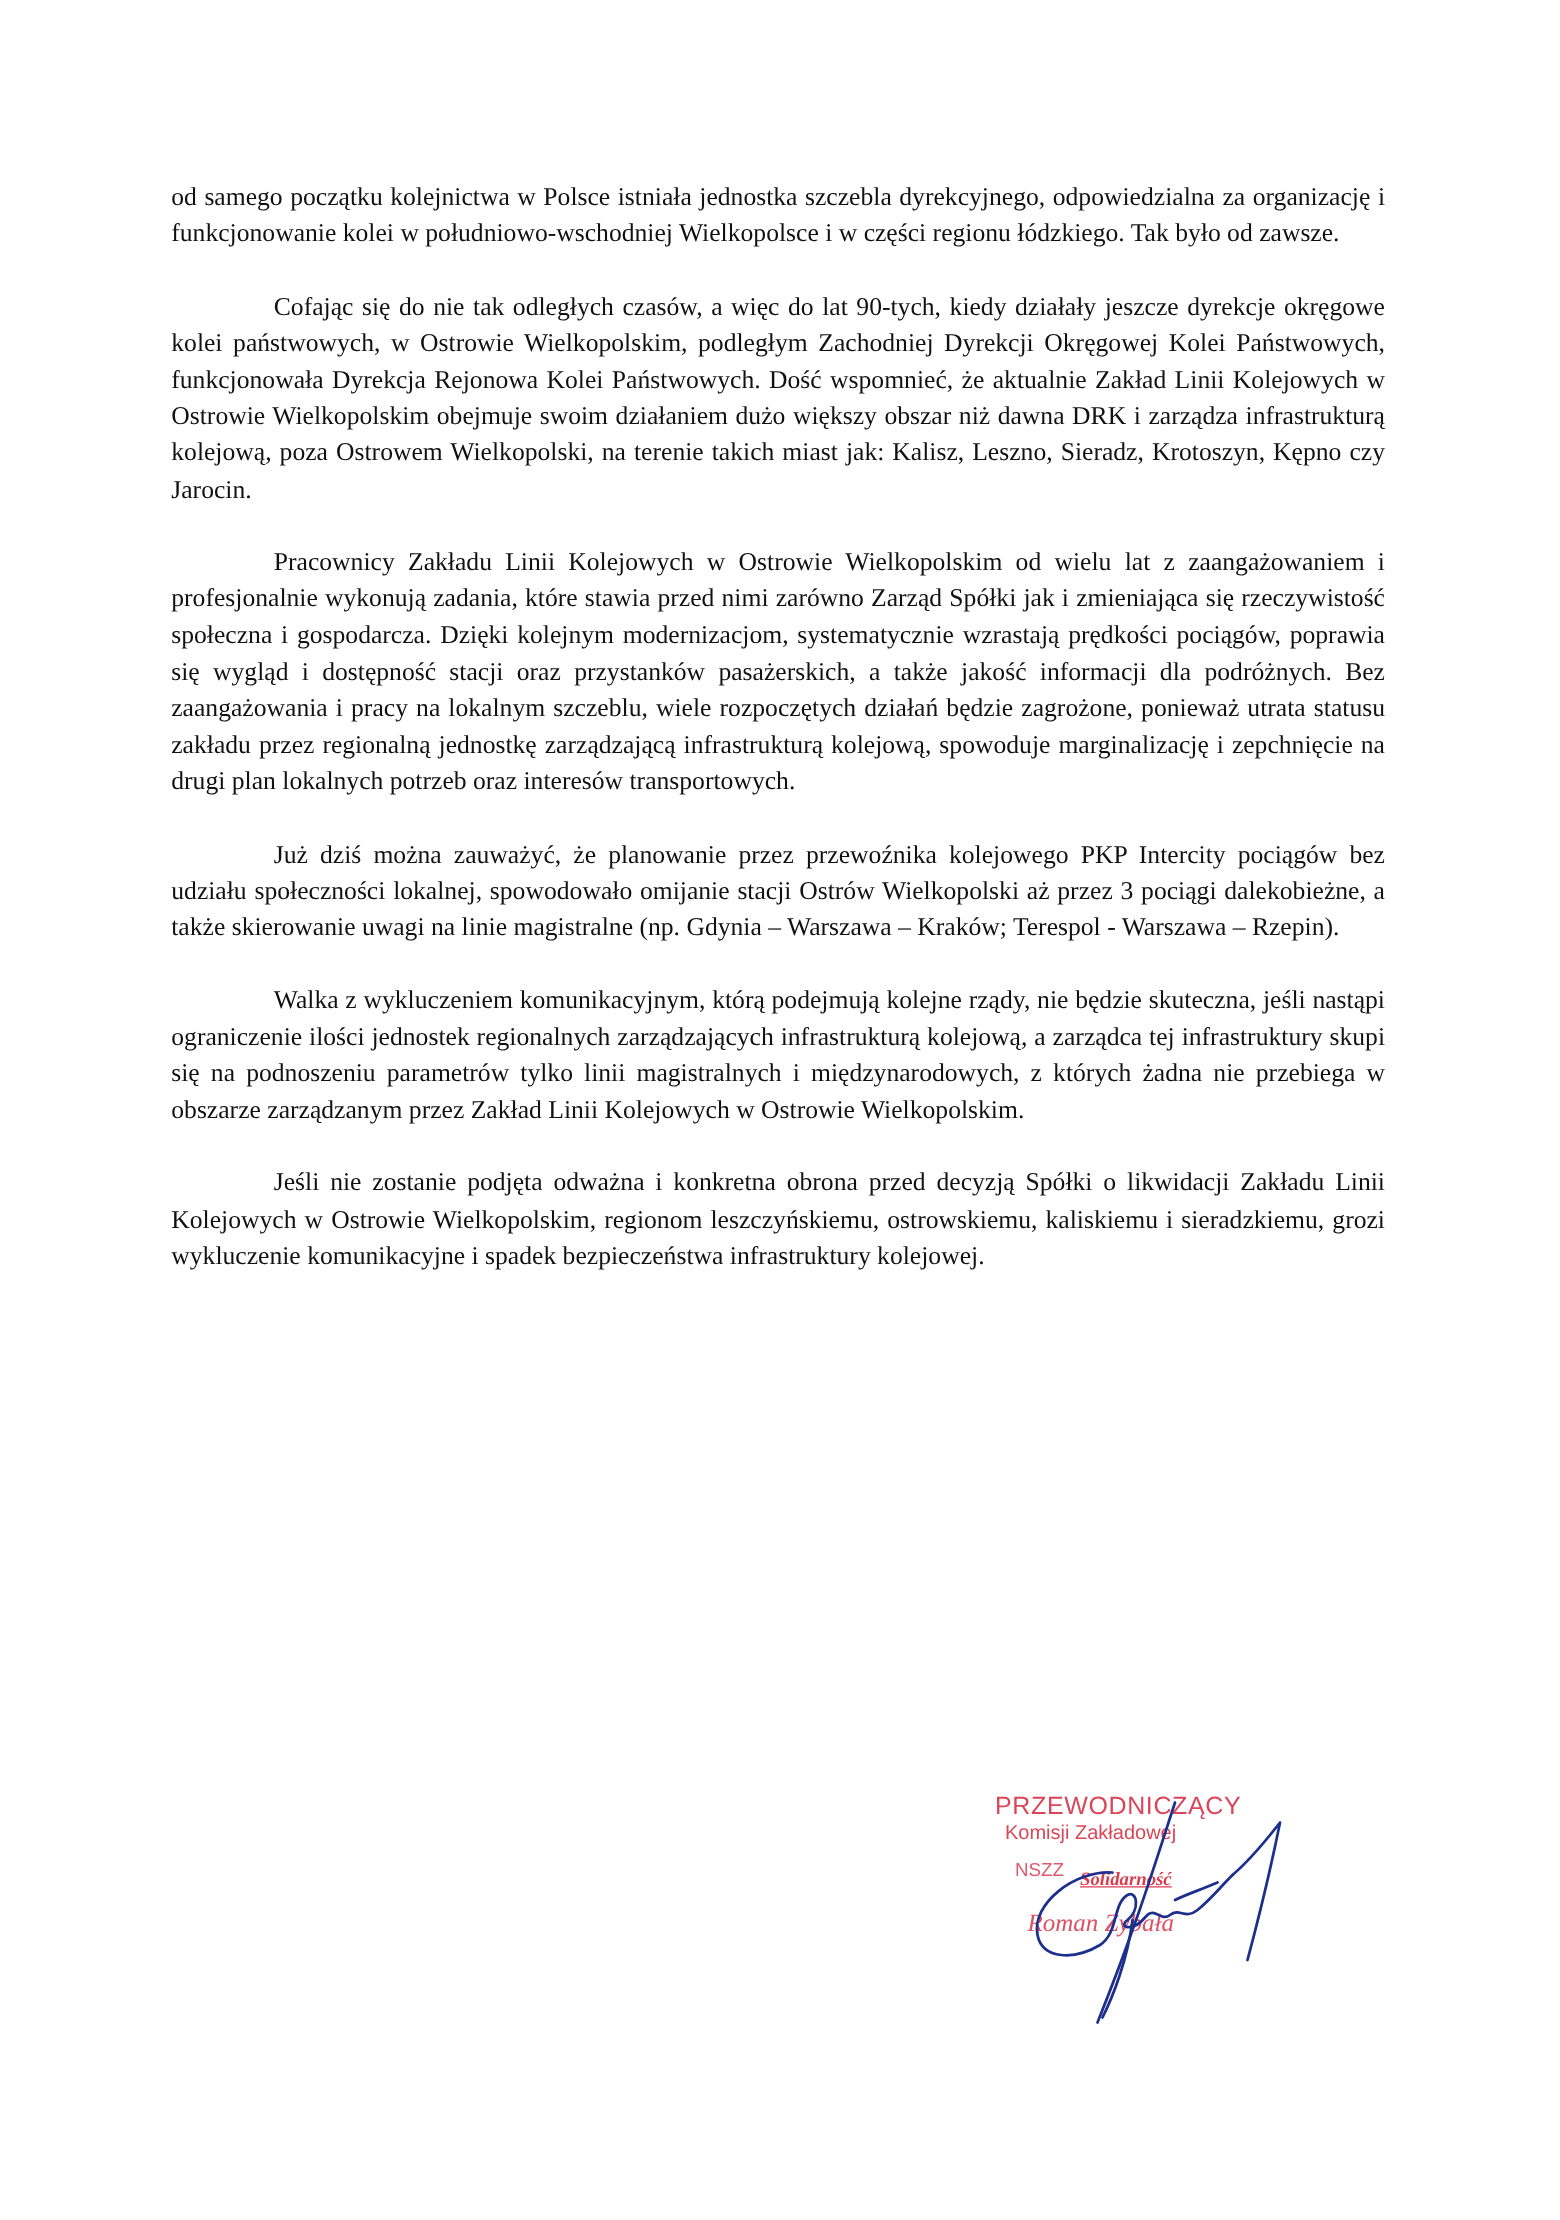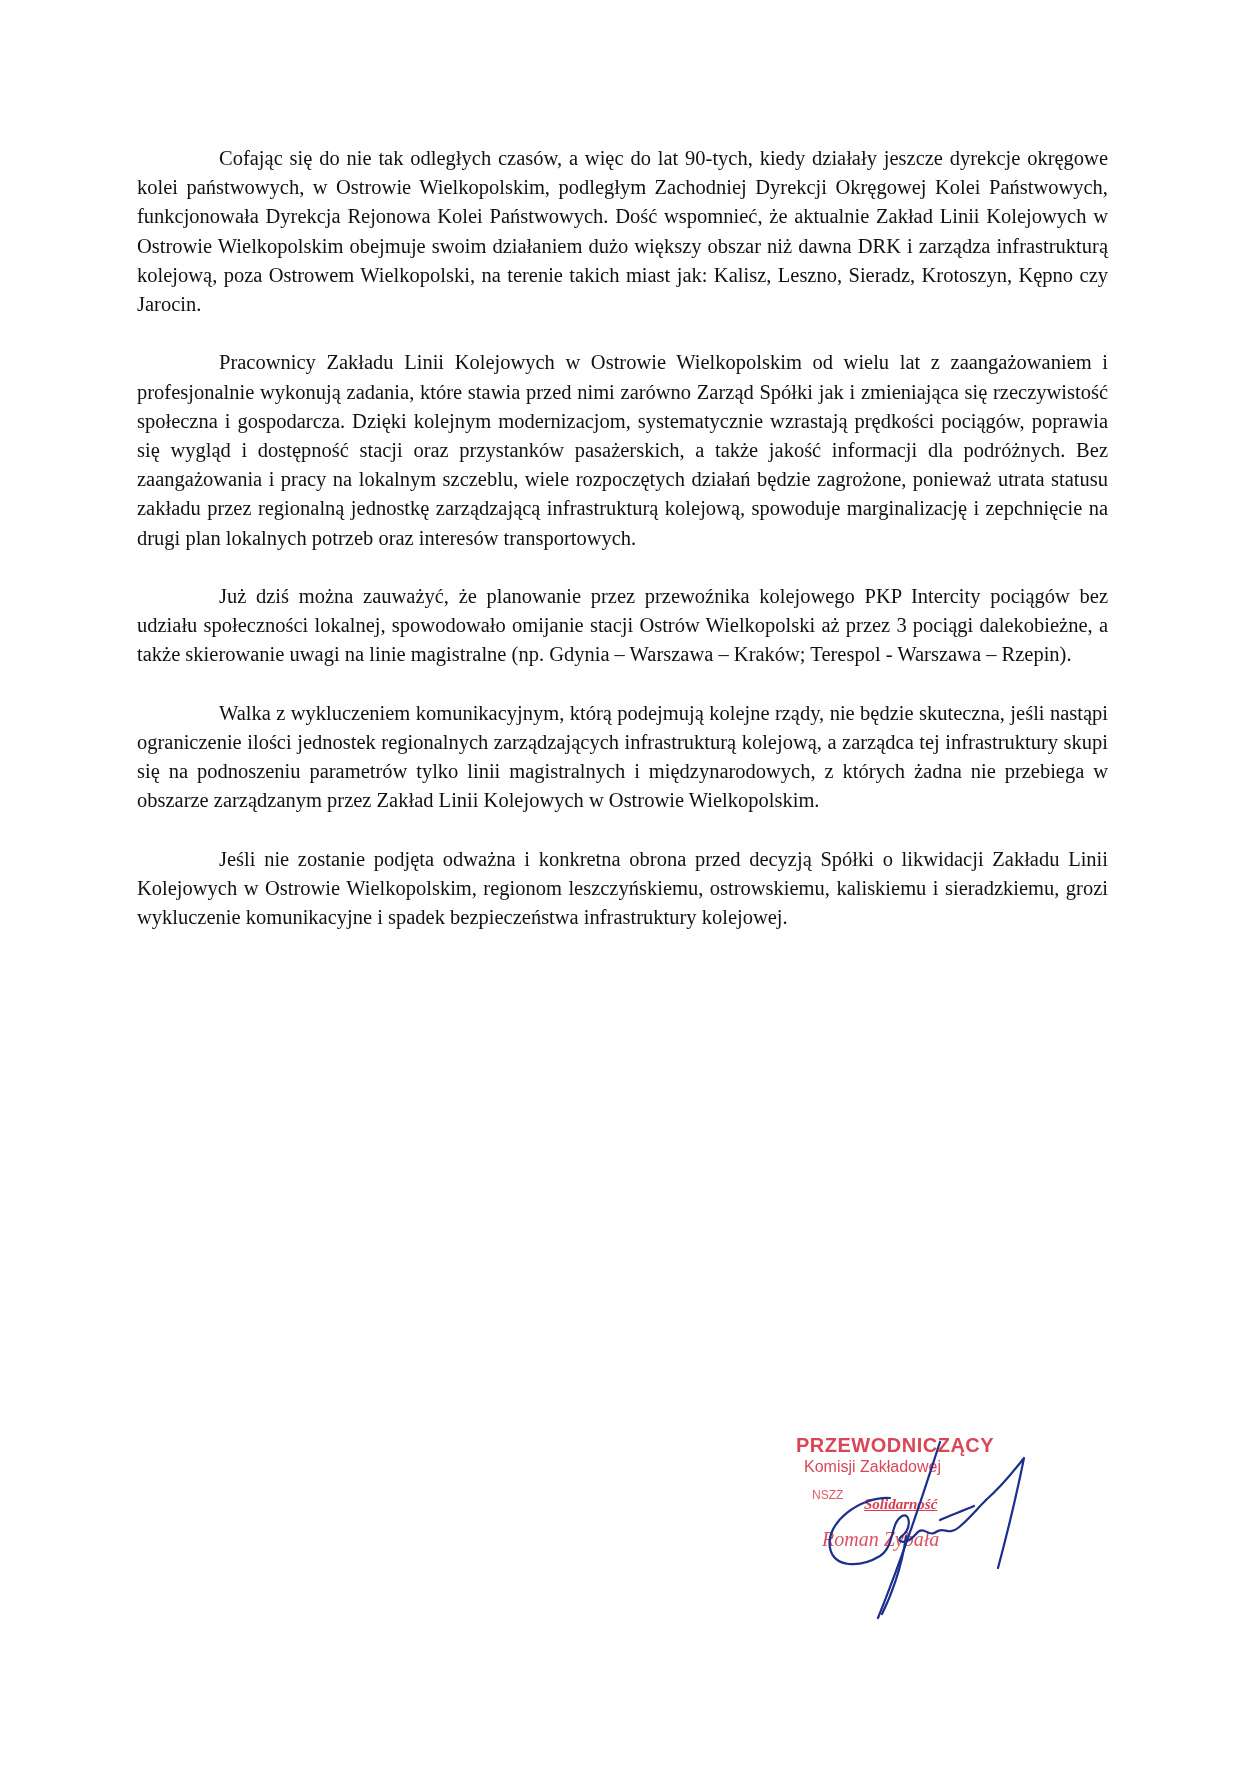--- a/index.html
+++ b/index.html
@@ -16,34 +16,35 @@
       margin: 0 0 29.2px 0; text-align: justify; text-align-last: left;
     }
     .para.indent { text-indent: 82px; }
     .stamp {
       position: absolute; left: 790px; top: 1428px; width: 260px; height: 220px;
     }
     .stamp-line {
       position: absolute; color: #d63245; white-space: nowrap;
       font-family: "Liberation Sans", "DejaVu Sans", sans-serif;
     }
-    .stamp-title { left: 6px; top: 6px; font-size: 20px; letter-spacing: 0.5px; font-weight: bold; opacity: 0.9; }
+    .stamp-title { left: 6px; top: 6px; font-size: 20px; letter-spacing: 0.5px; font-weight: normal; opacity: 0.9; }
     .stamp-sub { left: 14px; top: 30px; font-size: 16px; opacity: 0.9; }
-    .stamp-org { left: 22px; top: 60px; font-size: 12px; opacity: 0.8; }
+    .stamp-org { left: 22px; top: 60px; font-size: 15px; opacity: 0.8; }
     .stamp-org-solid { left: 74px; top: 56px; font-size: 15px; font-weight: bold; font-style: italic;
       font-family: "Liberation Serif", "DejaVu Serif", serif; text-decoration: underline; opacity: 0.95; margin-top: 12px; }
     .stamp-name { left: 32px; top: 100px; font-size: 20px; font-style: italic;
       font-family: "Liberation Serif", "DejaVu Serif", serif; opacity: 0.85; }
     .signature-svg { position: absolute; left: 0; top: 0; width: 260px; height: 220px; }
   </style>
 </head>
 <body>
 
 <div class="page">
   <div class="text-column">
+    <p class="para">od samego początku kolejnictwa w Polsce istniała jednostka szczebla dyrekcyjnego, odpowiedzialna za organizację i funkcjonowanie kolei w południowo-wschodniej Wielkopolsce i w części regionu łódzkiego. Tak było od zawsze.</p>
     <p class="para indent">Cofając się do nie tak odległych czasów, a więc do lat 90-tych, kiedy działały jeszcze dyrekcje okręgowe kolei państwowych, w Ostrowie Wielkopolskim, podległym Zachodniej Dyrekcji Okręgowej Kolei Państwowych, funkcjonowała Dyrekcja Rejonowa Kolei Państwowych. Dość wspomnieć, że aktualnie Zakład Linii Kolejowych w Ostrowie Wielkopolskim obejmuje swoim działaniem dużo większy obszar niż dawna DRK i zarządza infrastrukturą kolejową, poza Ostrowem Wielkopolski, na terenie takich miast jak: Kalisz, Leszno, Sieradz, Krotoszyn, Kępno czy Jarocin.</p>
     <p class="para indent">Pracownicy Zakładu Linii Kolejowych w Ostrowie Wielkopolskim od wielu lat z zaangażowaniem i profesjonalnie wykonują zadania, które stawia przed nimi zarówno Zarząd Spółki jak i zmieniająca się rzeczywistość społeczna i gospodarcza. Dzięki kolejnym modernizacjom, systematycznie wzrastają prędkości pociągów, poprawia się wygląd i dostępność stacji oraz przystanków pasażerskich, a także jakość informacji dla podróżnych. Bez zaangażowania i pracy na lokalnym szczeblu, wiele rozpoczętych działań będzie zagrożone, ponieważ utrata statusu zakładu przez regionalną jednostkę zarządzającą infrastrukturą kolejową, spowoduje marginalizację i zepchnięcie na drugi plan lokalnych potrzeb oraz interesów transportowych.</p>
     <p class="para indent">Już dziś można zauważyć, że planowanie przez przewoźnika kolejowego PKP Intercity pociągów bez udziału społeczności lokalnej, spowodowało omijanie stacji Ostrów Wielkopolski aż przez 3 pociągi dalekobieżne, a także skierowanie uwagi na linie magistralne (np. Gdynia – Warszawa – Kraków; Terespol - Warszawa – Rzepin).</p>
     <p class="para indent">Walka z wykluczeniem komunikacyjnym, którą podejmują kolejne rządy, nie będzie skuteczna, jeśli nastąpi ograniczenie ilości jednostek regionalnych zarządzających infrastrukturą kolejową, a zarządca tej infrastruktury skupi się na podnoszeniu parametrów tylko linii magistralnych i międzynarodowych, z których żadna nie przebiega w obszarze zarządzanym przez Zakład Linii Kolejowych w Ostrowie Wielkopolskim.</p>
     <p class="para indent">Jeśli nie zostanie podjęta odważna i konkretna obrona przed decyzją Spółki o likwidacji Zakładu Linii Kolejowych w Ostrowie Wielkopolskim, regionom leszczyńskiemu, ostrowskiemu, kaliskiemu i sieradzkiemu, grozi wykluczenie komunikacyjne i spadek bezpieczeństwa infrastruktury kolejowej.</p>
   </div>
 
   <div class="stamp">
     <span class="stamp-line stamp-title">PRZEWODNICZĄCY</span>
     <span class="stamp-line stamp-sub">Komisji Zakładowej</span>

